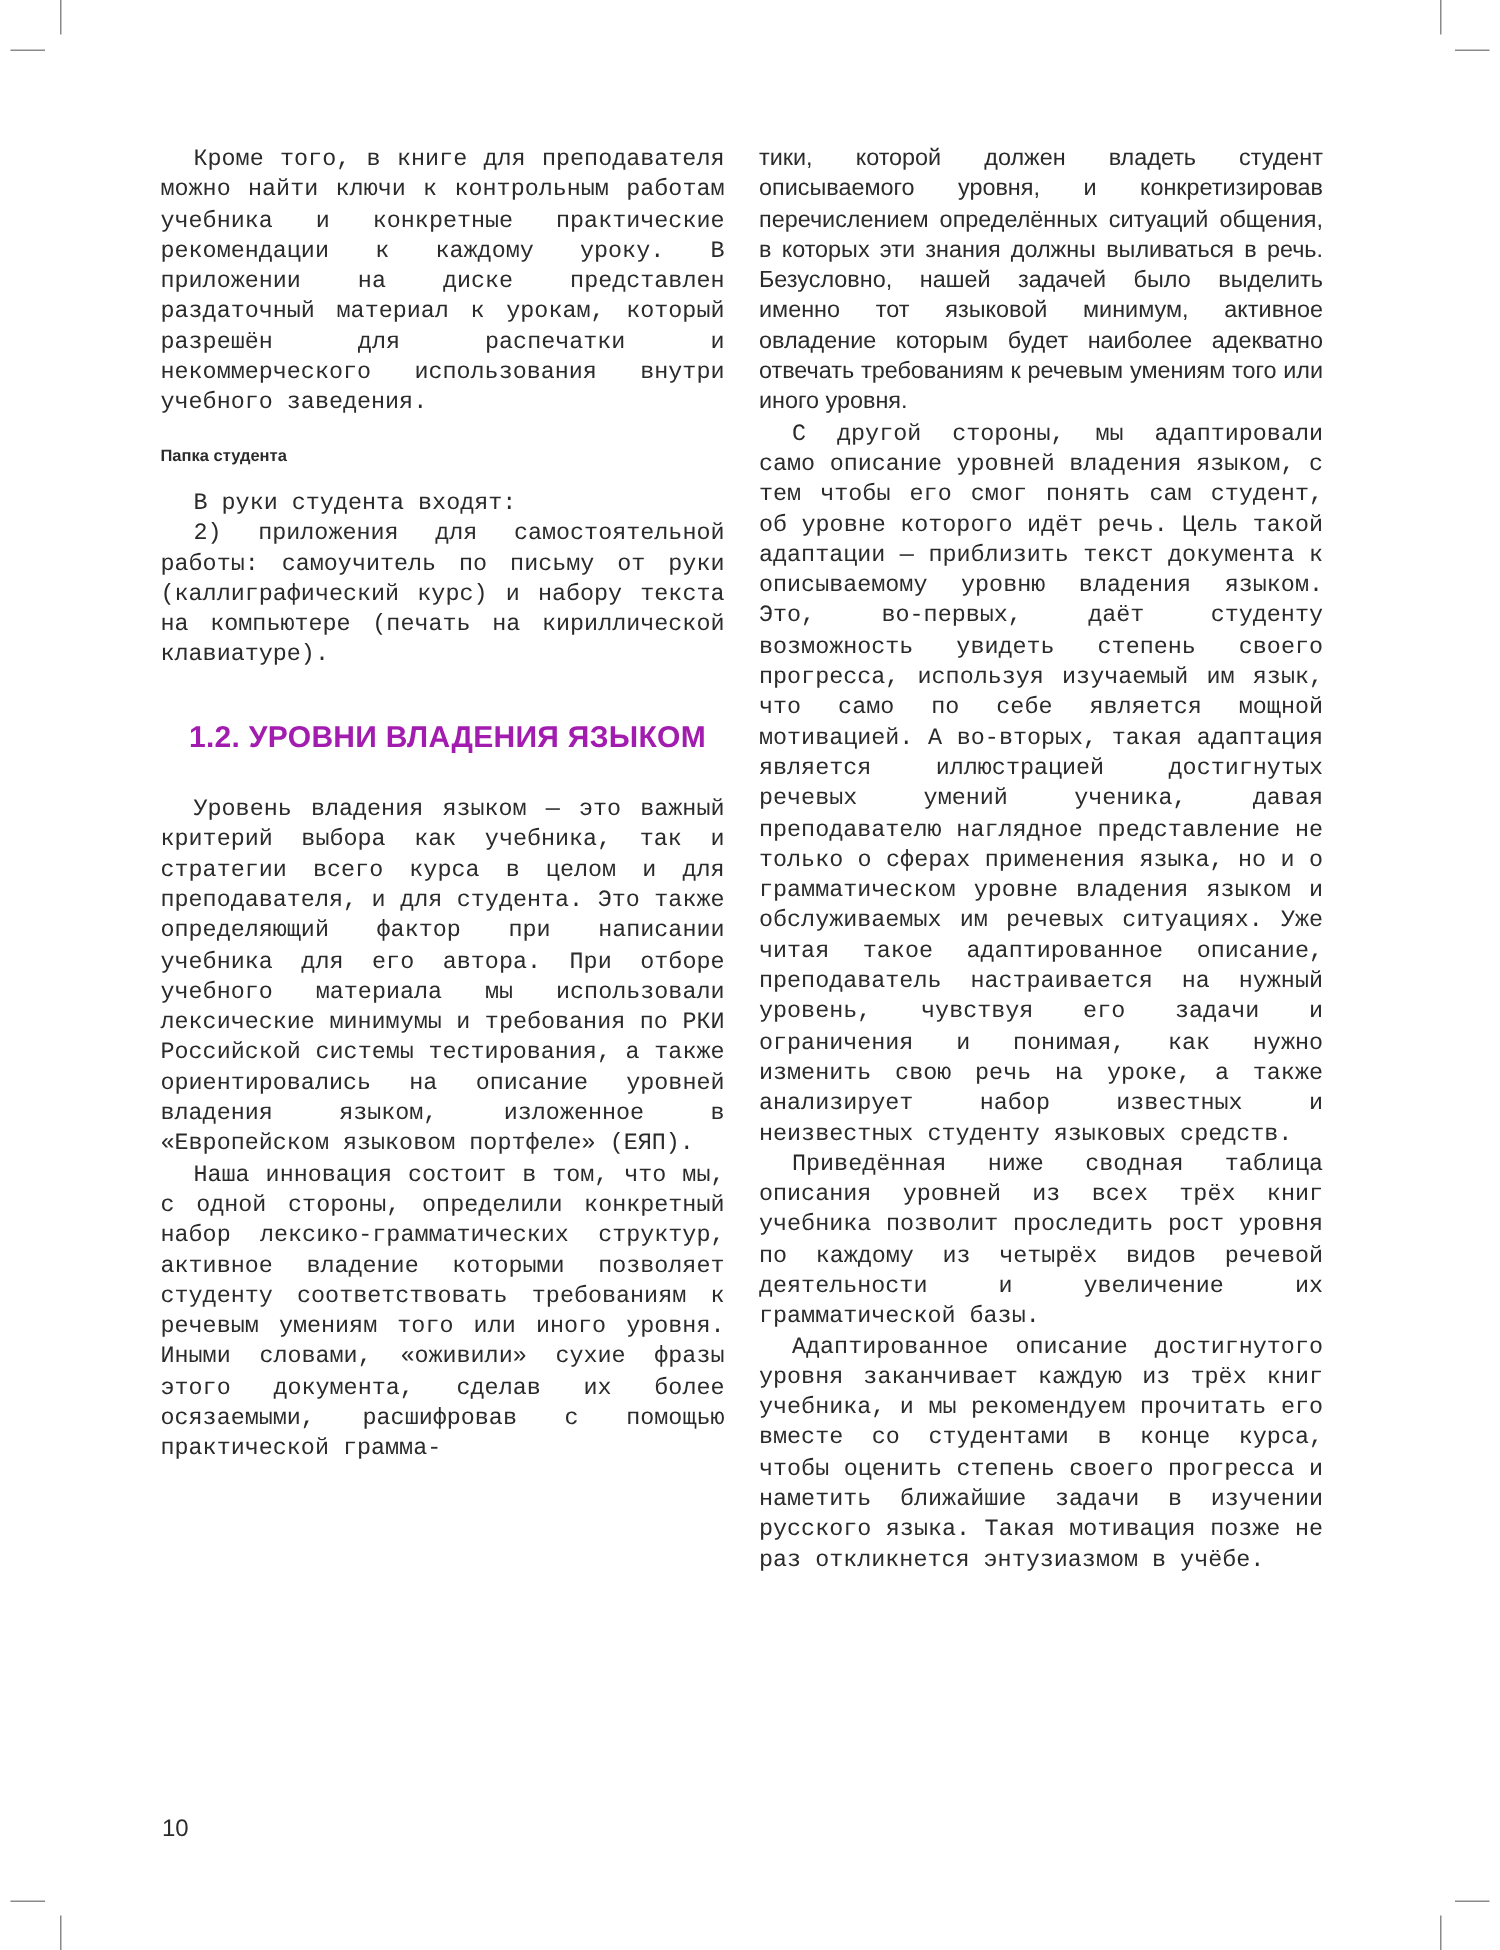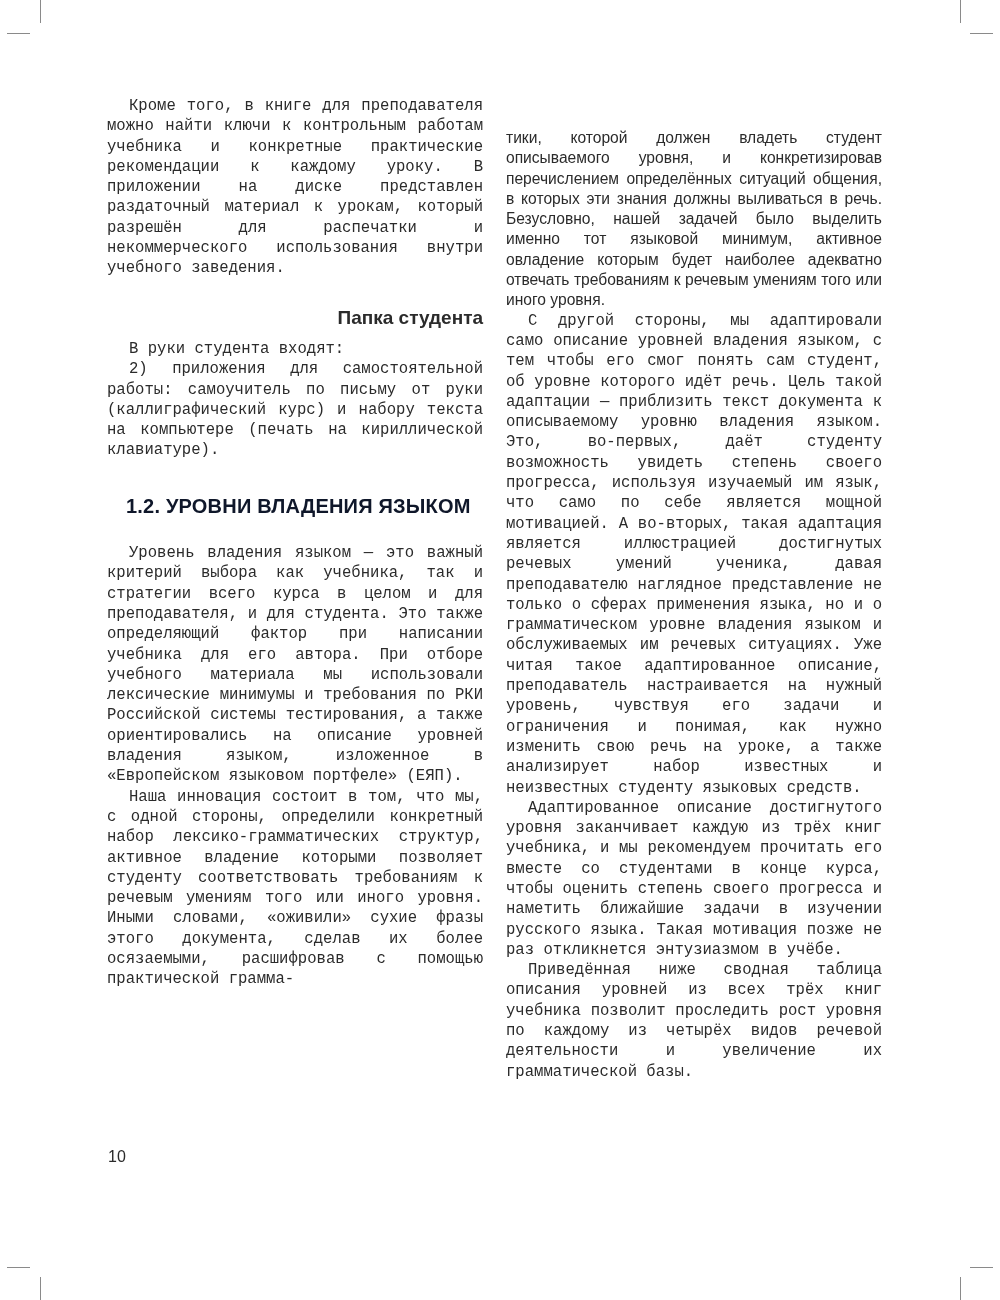--- a/index.html
+++ b/index.html
@@ -3,26 +3,26 @@
 <meta charset="utf-8">
 <style>
   html, body { margin: 0; padding: 0; background: #ffffff; }
   body { width: 1000px; height: 1300px; position: relative; overflow: hidden;
          font-family: "Liberation Sans", sans-serif; color: #2b2b2b; }
   .crop { position: absolute; background: #8a8a8a; }
   .crop.v { width: 1px; height: 23px; }
   .crop.h { height: 1px; width: 23px; }
   .col { position: absolute; top: 96px; width: 376px; font-size: 15.6px; line-height: 20.3px; }
   .col.left { left: 107px; }
-  .col.right { left: 506px; margin-top: 32px; }
+  .col.right { left: 506px; }
   p { margin: 0; text-align: justify; text-align-last: left; hyphens: manual; }
   p.ind { text-indent: 22px; font-family: Liberation Mono, monospace; }
-  .sub { font-weight: bold; text-align: right; margin: 29px 0 11px 0; font-size: 19px; }
-  h2 { font-size: 20px; font-weight: bold; margin: 35px 0 27px 19px; letter-spacing: 0.2px; color: #0f172a; }
-  .page-num { position: absolute; left: 108px; top: 1148px; font-size: 16px; }
+  .sub { font-weight: bold; text-align: left; margin: 15px 0 11px 0; font-size: 11px; }
+  h2 { font-size: 20px; font-weight: bold; margin: 35px 0 27px 19px; letter-spacing: 0.2px; color: #a21caf; }
+  .page-num { position: absolute; left: 108px; top: 1211px; font-size: 16px; }
 </style>
 </head>
 <body>
 
 <div class="crop v" style="left:40px; top:0;"></div>
 <div class="crop h" style="left:7px; top:33px;"></div>
 <div class="crop v" style="left:960px; top:0;"></div>
 <div class="crop h" style="left:970px; top:33px;"></div>
 <div class="crop h" style="left:7px; top:1267px;"></div>
 <div class="crop v" style="left:40px; top:1277px;"></div>
@@ -35,17 +35,17 @@
   <p class="ind">В руки студента входят:</p>
   <p class="ind">2) приложения для самостоятельной работы: самоучитель по письму от руки (каллиграфический курс) и набору текста на компьютере (печать на кириллической клавиатуре).</p>
   <h2>1.2. УРОВНИ ВЛАДЕНИЯ ЯЗЫКОМ</h2>
   <p class="ind">Уровень владения языком — это важный критерий выбора как учебника, так и стратегии всего курса в целом и для преподавателя, и для студента. Это также определяющий фактор при написании учебника для его автора. При отборе учебного материала мы использовали лексические минимумы и требования по РКИ Российской системы тестирования, а также ориентировались на описание уровней владения языком, изложенное в «Европейском языковом портфеле» (ЕЯП).</p>
   <p class="ind">Наша инновация состоит в том, что мы, с одной стороны, определили конкретный набор лексико-грамматических структур, активное владение которыми позволяет студенту соответствовать требованиям к речевым умениям того или иного уровня. Иными словами, «оживили» сухие фразы этого документа, сделав их более осязаемыми, расшифровав с помощью практической грамма-</p>
 </div>
 
 <div class="col right">
   <p>тики, которой должен владеть студент описываемого уровня, и конкретизировав перечислением определённых ситуаций общения, в которых эти знания должны выливаться в речь. Безусловно, нашей задачей было выделить именно тот языковой минимум, активное овладение которым будет наиболее адекватно отвечать требованиям к речевым умениям того или иного уровня.</p>
   <p class="ind">С другой стороны, мы адаптировали само описание уровней владения языком, с тем чтобы его смог понять сам студент, об уровне которого идёт речь. Цель такой адаптации — приблизить текст документа к описываемому уровню владения языком. Это, во-первых, даёт студенту возможность увидеть степень своего прогресса, используя изучаемый им язык, что само по себе является мощной мотивацией. А во-вторых, такая адаптация является иллюстрацией достигнутых речевых умений ученика, давая преподавателю наглядное представление не только о сферах применения языка, но и о грамматическом уровне владения языком и обслуживаемых им речевых ситуациях. Уже читая такое адаптированное описание, преподаватель настраивается на нужный уровень, чувствуя его задачи и ограничения и понимая, как нужно изменить свою речь на уроке, а также анализирует набор известных и неизвестных студенту языковых средств.</p>
+  <p class="ind">Приведённая ниже сводная таблица описания уровней из всех трёх книг учебника позволит проследить рост уровня по каждому из четырёх видов речевой деятельности и увеличение их грамматической базы.</p>
   <p class="ind">Адаптированное описание достигнутого уровня заканчивает каждую из трёх книг учебника, и мы рекомендуем прочитать его вместе со студентами в конце курса, чтобы оценить степень своего прогресса и наметить ближайшие задачи в изучении русского языка. Такая мотивация позже не раз откликнется энтузиазмом в учёбе.</p>
-  <p class="ind">Приведённая ниже сводная таблица описания уровней из всех трёх книг учебника позволит проследить рост уровня по каждому из четырёх видов речевой деятельности и увеличение их грамматической базы.</p>
 </div>
 
 <div class="page-num">10</div>
 
 </body></html>

